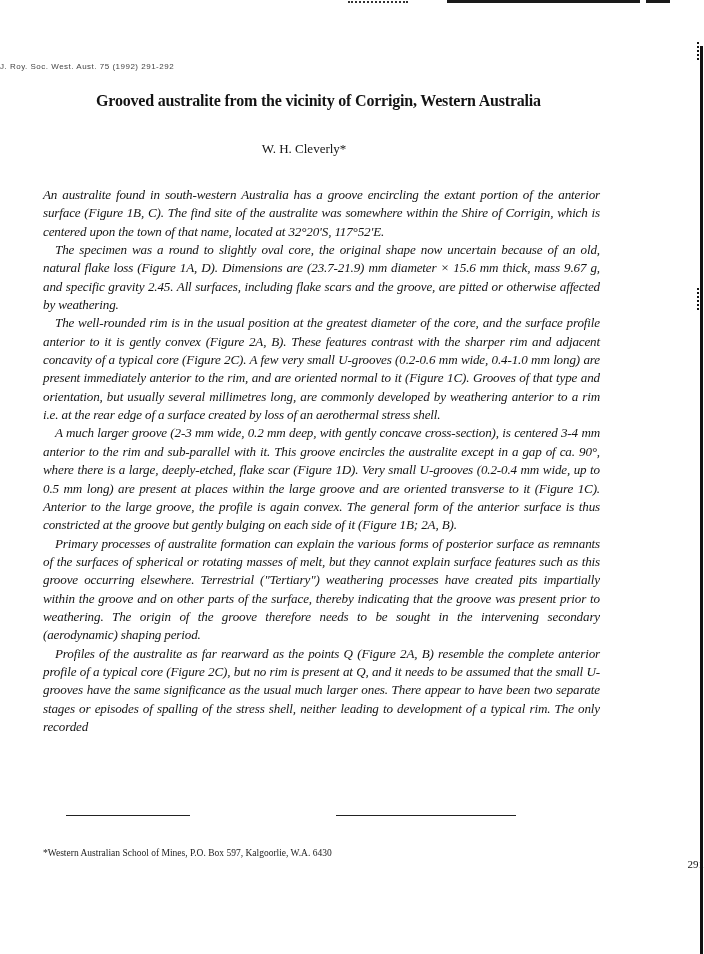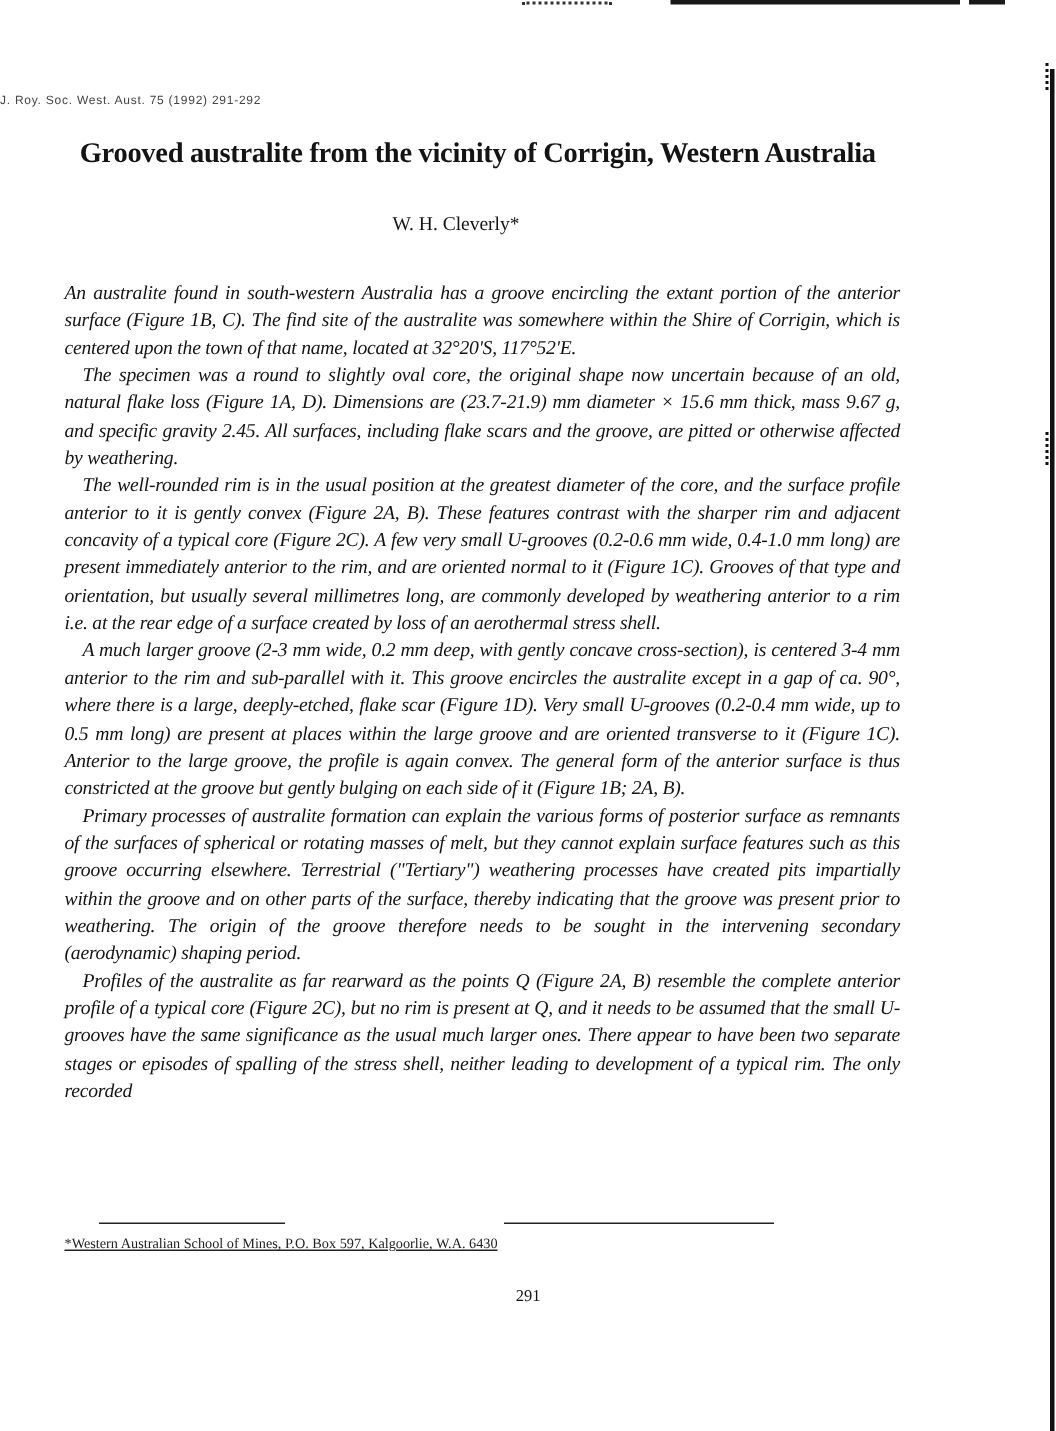--- a/index.html
+++ b/index.html
@@ -13,39 +13,39 @@
     .right-edge { position: absolute; left: 700px; top: 46px; width: 3px; height: 908px; background: #111; }
     .right-edge-tick1 { position: absolute; left: 697px; top: 42px; width: 4px; height: 18px; border-left: 2px dotted #111; }
     .right-edge-tick2 { position: absolute; left: 697px; top: 288px; width: 4px; height: 22px; border-left: 2px dotted #111; }
 
     .journal-ref {
       position: absolute; left: 0; width: 704px; top: 62px; text-align: left;
       font-size: 8px; letter-spacing: 0.5px; color: #444; font-family: "Liberation Sans", sans-serif;
     }
     .title {
       position: absolute; left: 0; width: 637px; top: 92px; text-align: center;
-      font-size: 19px; font-weight: bold; letter-spacing: -0.2px;
+      font-size: 16px; font-weight: bold; letter-spacing: -0.2px;
     }
     .author {
       position: absolute; left: 0; width: 608px; top: 141px; text-align: center;
       font-size: 13px;
     }
     .body {
       position: absolute; left: 43px; top: 186px; width: 557px;
       font-size: 13.1px; line-height: 18.35px; text-align: justify; letter-spacing: -0.15px; font-style: italic;
     }
     .body p { margin: 0; text-indent: 12px; }
     .body p.first { text-indent: 0; }
     .rule-left { position: absolute; left: 66px; top: 815px; width: 124px; height: 0; border-top: 1.5px solid #222; }
     .rule-right { position: absolute; left: 336px; top: 815px; width: 180px; height: 0; border-top: 1.5px solid #222; }
     .footnote {
-      position: absolute; left: 43px; top: 825px; font-size: 9.5px; color: #222; text-decoration: underline;
+      position: absolute; left: 43px; top: 848px; font-size: 9.5px; color: #222;
     }
     .page-number {
-      position: absolute; left: 0; width: 704px; top: 858px; text-align: center; font-size: 11px;
+      position: absolute; left: 0; width: 704px; top: 858px; text-align: right; font-size: 11px;
     }
   </style>
 </head>
 <body>
 
 <div class="top-bar-a"></div>
 <div class="top-bar-b"></div>
 <div class="top-specks"></div>
 <div class="right-edge"></div>
 <div class="right-edge-tick1"></div>

